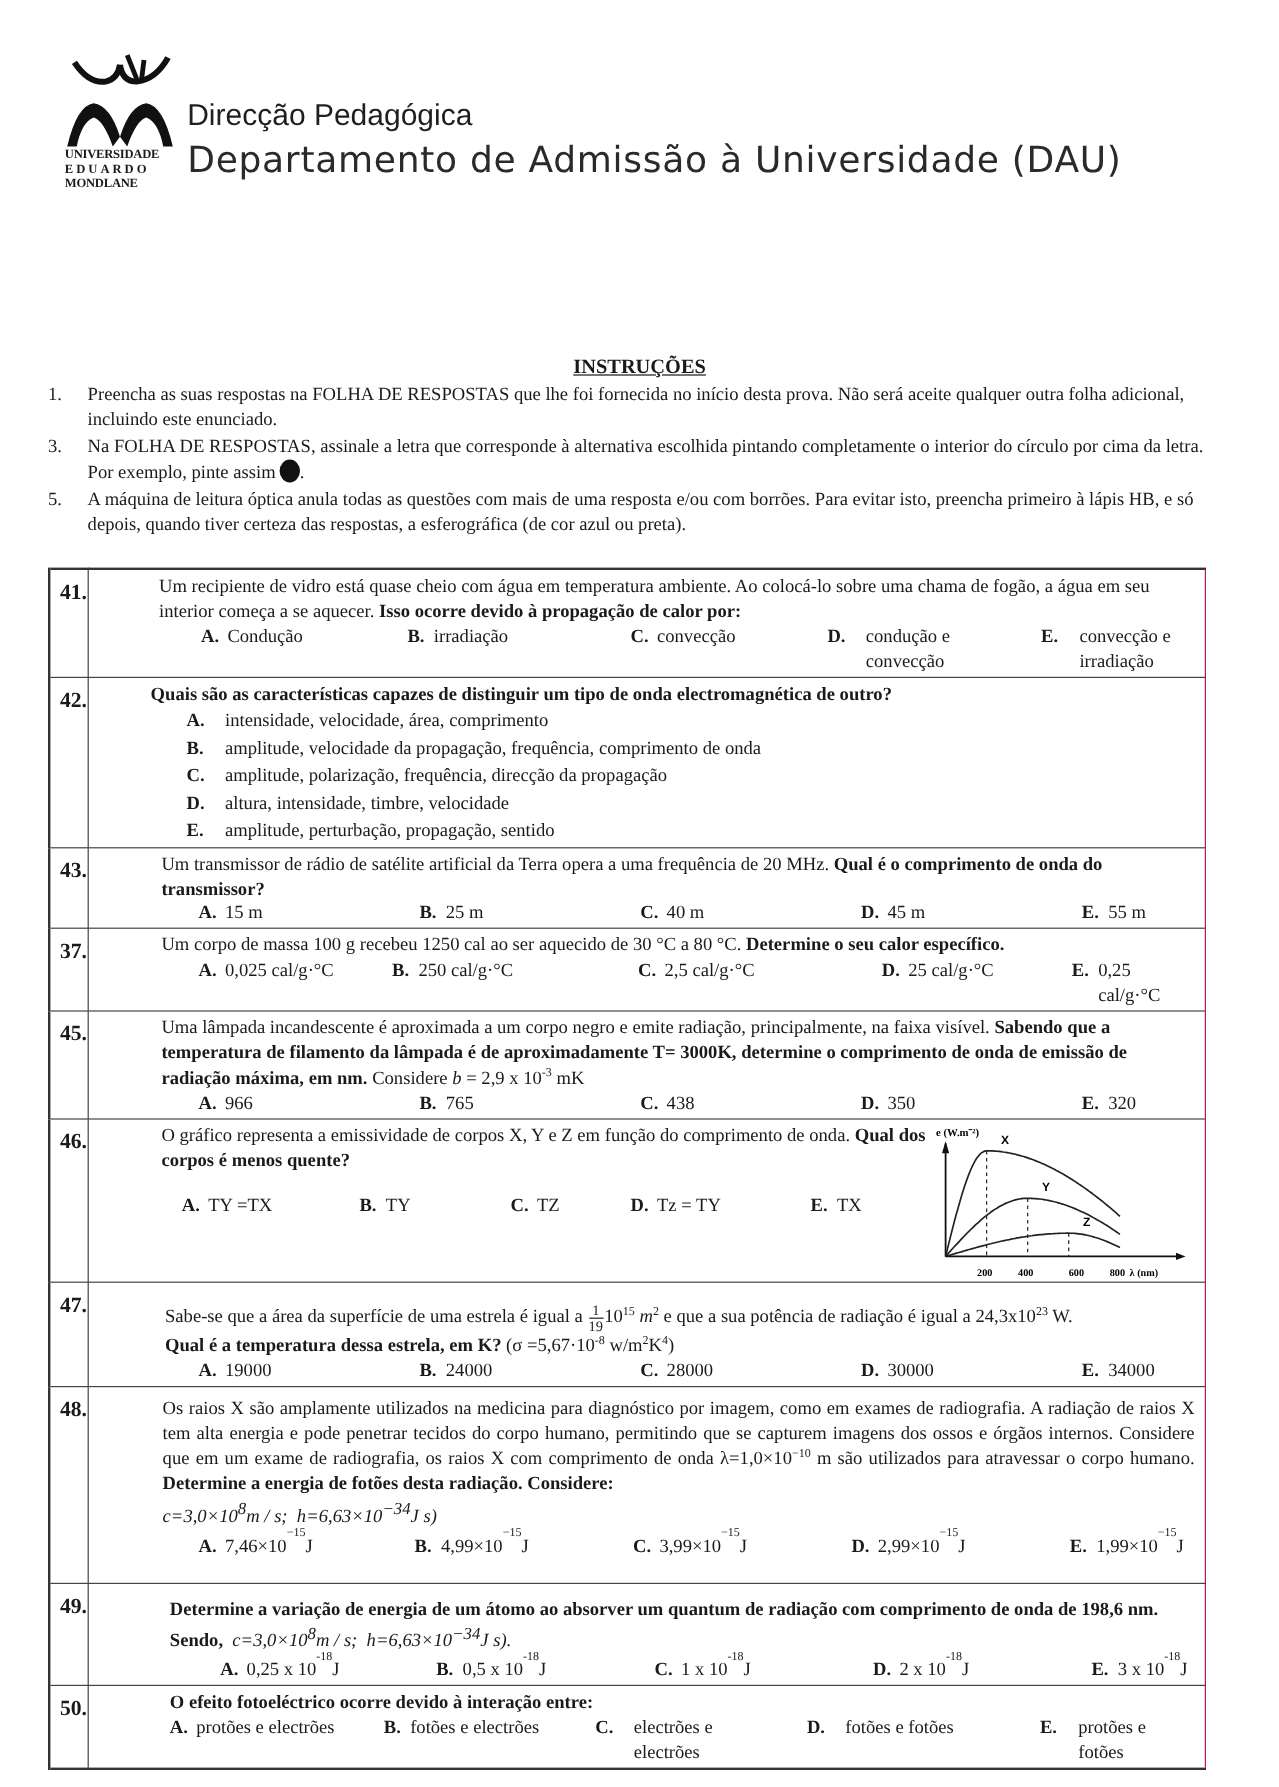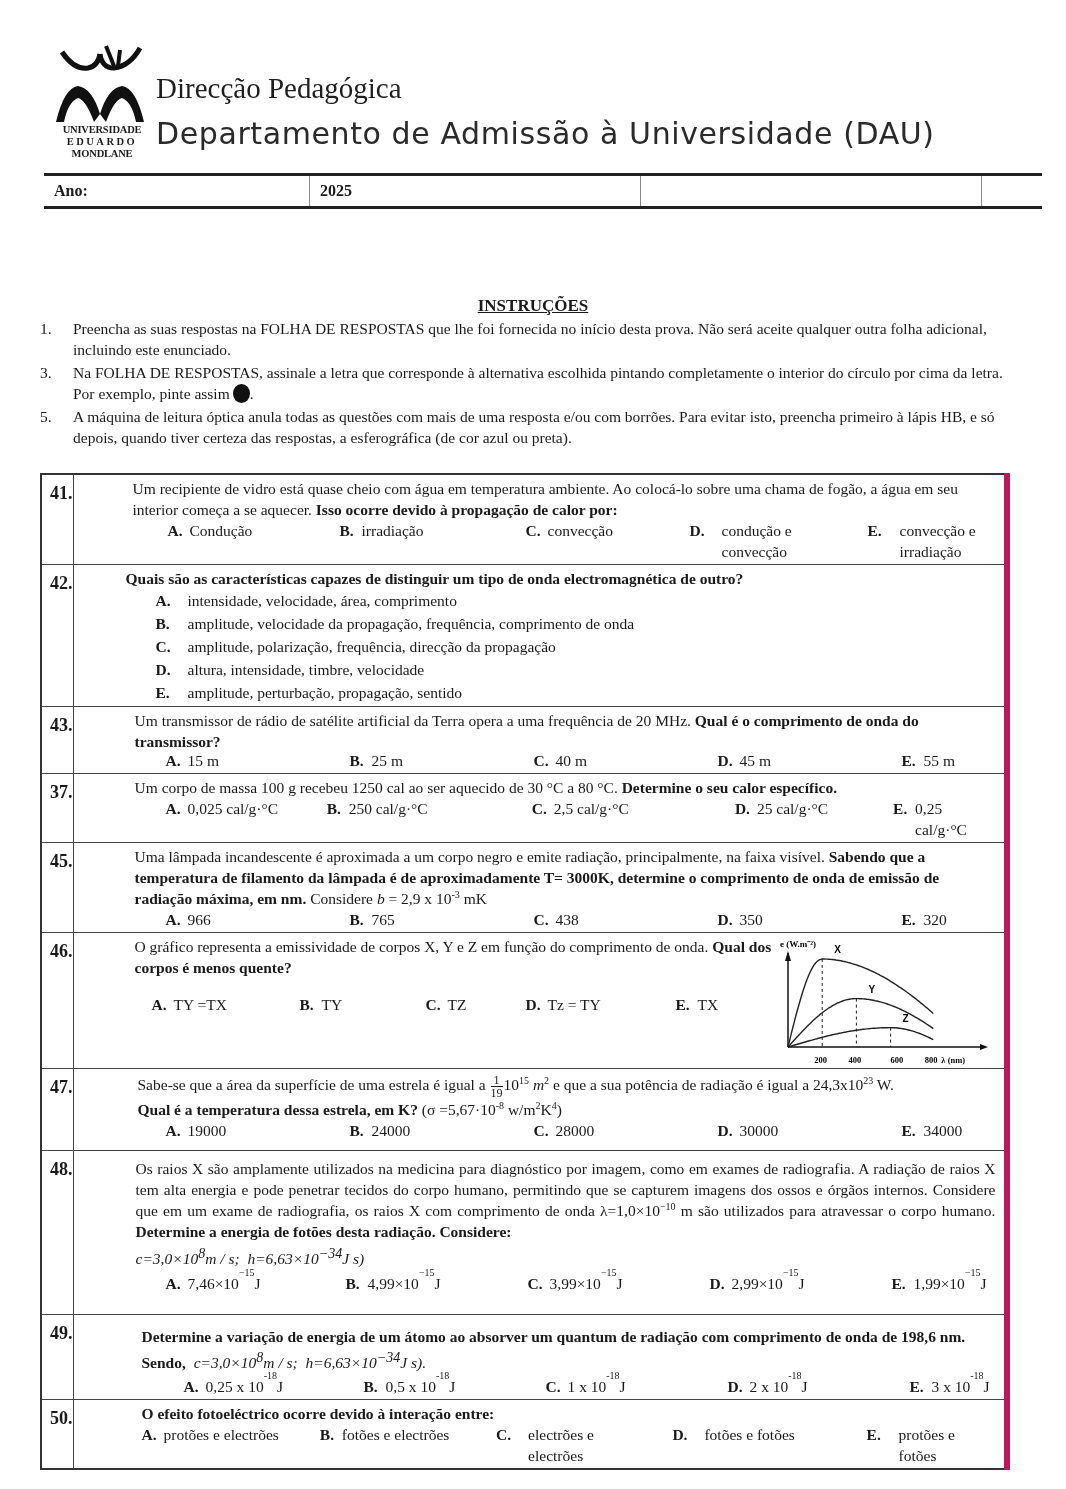--- a/index.html
+++ b/index.html
@@ -1,40 +1,40 @@
 <!DOCTYPE html>
 <html><head>
 <meta charset="utf-8">
 <style>
   html, body { margin: 0; padding: 0; background: #ffffff; }
   body { width: 1066px; height: 1489px; position: relative; overflow: hidden; font-family: "Liberation Serif", serif; color: #1a1a1a; }
   .logo { position: absolute; left: 54px; top: 44px; width: 92px; height: 122px; }
   .logo svg { display: block; }
-  .uni { position: absolute; left: 54px; top: 124px; width: 96px; text-align: center; font-family: "Liberation Serif", serif; font-weight: bold; font-size: 10.5px; line-height: 12px; letter-spacing: -0.2px; }
+  .uni { position: absolute; left: 54px; top: 124px; width: 96px; text-align: left; font-family: "Liberation Serif", serif; font-weight: bold; font-size: 10.5px; line-height: 12px; letter-spacing: -0.2px; }
   .uni .mid { letter-spacing: 2.5px; }
-  .hdr1 { position: absolute; left: 156px; top: 72px; font-family: Liberation Serif, serif; font-size: 29px; color: #1f1f1f; }
+  .hdr1 { position: absolute; left: 156px; top: 82px; font-family: Liberation Sans, sans-serif; font-size: 25px; color: #1f1f1f; }
   .hdr2 { position: absolute; left: 156px; top: 116px; font-family: "DejaVu Sans", sans-serif; font-size: 30px; color: #2a2a2a; letter-spacing: 0.6px; }
 
   .info { position: absolute; left: 44px; top: 173px; width: 998px; border-top: 3px solid #222; border-bottom: 3px solid #222; border-collapse: collapse; font-family: "Liberation Serif", serif; font-weight: bold; font-size: 16px; }
   .info td { border-bottom: 1px solid #999; border-left: 1px solid #888; height: 30px; padding: 0 10px; vertical-align: middle; }
   .info tr:last-child td { border-bottom: none; }
   .info td:first-child { border-left: none; width: 245px; }
   .info td.c2 { width: 310px; }
   .info td.c3 { width: 320px; }
 
   .instr-title { position: absolute; left: 0; width: 1066px; top: 296px; text-align: center; font-weight: bold; font-size: 17px; text-decoration: underline; }
   .instr { position: absolute; left: 40px; top: 318px; width: 985px; font-size: 15.5px; line-height: 21px; }
   .instr .item { position: relative; padding-left: 33px; margin-bottom: 2px; }
   .instr .num { position: absolute; left: 0; top: 0; }
   .dot { display: inline-block; width: 17px; height: 19px; background: #111; border-radius: 50%; vertical-align: -4px; margin-left: 3px; }
 
   .qtable { position: absolute; left: 40px; top: 473px; width: 860px; border-collapse: collapse; font-size: 15.5px; border-top: 2px solid #333; border-bottom: 2px solid #333; }
   .qtable td { border-bottom: 1.5px solid #444; vertical-align: top; }
   .qtable td.qn { width: 48px; border-left: 2px solid #333; border-right: 1.5px solid #444; font-weight: bold; font-size: 18px; padding: 8px 0 0 8px; }
-  .qtable td.qb { padding: 3px 8px 2px 12px; border-right: 6px solid #be185d; line-height: 21px; }
+  .qtable td.qb { padding: 3px 8px 2px 12px; border-right: 1px solid #be185d; line-height: 21px; }
   b { font-weight: bold; }
   .opts { display: flex; padding-left: 36px; }
   .opt { display: flex; }
   .opt .ol { font-weight: bold; width: 22px; flex: none; }
   .opt .ot { }
   .optlist .row { display: flex; padding-left: 20px; line-height: 23px; }
   .optlist .row .ol { width: 32px; font-weight: bold; }
   sup { font-size: 10px; vertical-align: 6px; line-height: 0; }
   .frac { display: inline-block; vertical-align: middle; text-align: center; font-size: 12px; line-height: 12px; margin: 0 1px; }
   .frac span { display: block; }
@@ -58,26 +58,20 @@
 <div class="uni">
   <div>UNIVERSIDADE</div>
   <div class="mid">EDUARDO</div>
   <div>MONDLANE</div>
 </div>
 <div class="hdr1">Direcção Pedagógica</div>
 <div class="hdr2">Departamento de Admissão à Universidade (DAU)</div>
 
 <table class="info">
   <tbody>
-  <tr>
-    <td>Ano:</td>
-    <td class="c2">2025</td>
-    <td class="c3"></td>
-    <td></td>
-  </tr>
 </tbody>
   </table>
 
 <div class="instr-title">INSTRUÇÕES</div>
 <div class="instr">
   <div class="item">
     <span class="num">1.</span>
     <span>Preencha as suas respostas na FOLHA DE RESPOSTAS que lhe foi fornecida no início desta prova. Não será aceite qualquer outra folha adicional, incluindo este enunciado.</span>
   </div>
   <div class="item">
@@ -284,21 +278,21 @@
             <text x="116.6" y="128" font-size="8.5" font-weight="bold" font-family="Liberation Serif, serif">600</text>
             <text x="150.79999999999998" y="128" font-size="8.5" font-weight="bold" font-family="Liberation Serif, serif">800</text>
             <text x="167.35" y="128" font-size="8.5" font-weight="bold" font-family="Liberation Serif, serif">λ (nm)</text>
           </svg>
     </td>
   </tr>
 
   <tr style="height:82px">
     <td class="qn">47.</td>
     <td class="qb">
-      <div style="padding-left:52px;margin-top:2px"><span>Sabe-se que a área da superfície de uma estrela é igual a </span><span class="frac"><span class="n">1</span><span>19</span></span><span>10</span><sup>15</sup><span class="it"> m</span><sup>2</sup><span> e que a sua potência de radiação é igual a 24,3x10</span><sup>23</sup><span> W.</span></div>
+      <div style="padding-left:52px;margin-top:14px"><span>Sabe-se que a área da superfície de uma estrela é igual a </span><span class="frac"><span class="n">1</span><span>19</span></span><span>10</span><sup>15</sup><span class="it"> m</span><sup>2</sup><span> e que a sua potência de radiação é igual a 24,3x10</span><sup>23</sup><span> W.</span></div>
       <div style="padding-left:52px"><b>Qual é a temperatura dessa estrela, em K?</b><span>  (σ =5,67·10</span><sup>-8</sup><span> w/m</span><sup>2</sup><span>K</span><sup>4</sup><span>)</span></div>
       <div class="opts" style="padding-left:80px">
         <div class="opt" style="width:184px">
               <span class="ol">A.</span>
               <span>19000</span>
             </div>
         <div class="opt" style="width:184px">
               <span class="ol">B.</span>
               <span>24000</span>
             </div>

